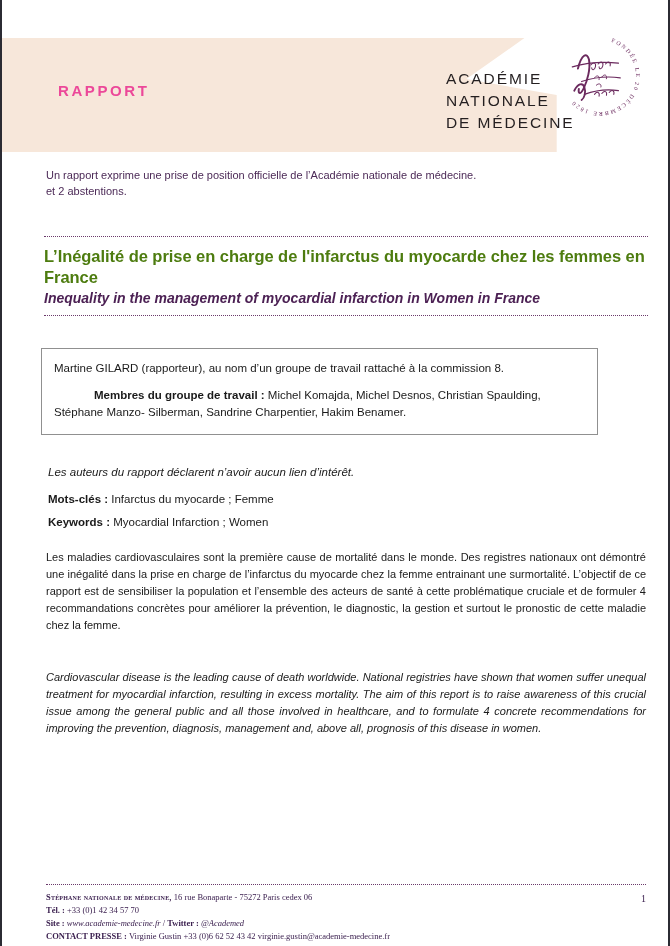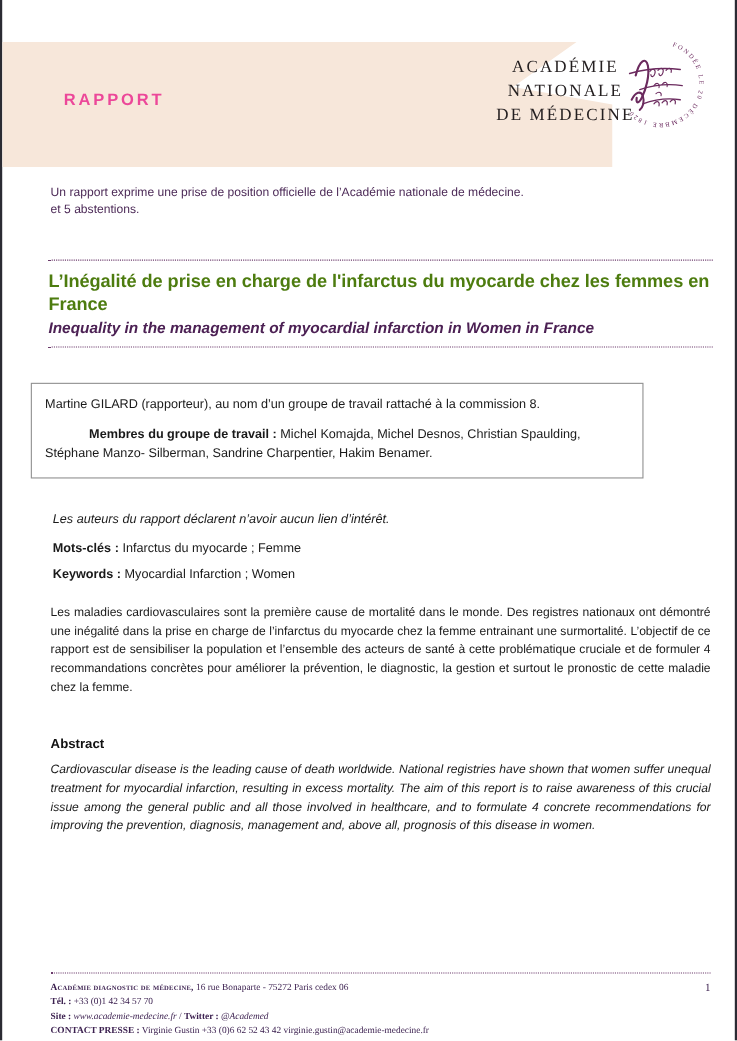--- a/index.html
+++ b/index.html
@@ -38,24 +38,24 @@
     left: 58px; top: 82px;
     font-size: 15px;
     font-weight: bold;
     letter-spacing: 2.6px;
     color: #ec4899;
     font-family: "Liberation Sans", sans-serif;
   }
 
   .academy-wordmark {
     position: absolute;
-    left: 446px; top: 50px;
+    left: 446px; top: 68px;
     width: 136px;
-    text-align: center;
-    font-family: Liberation Serif, serif;
+    text-align: left;
+    font-family: Liberation Sans, sans-serif;
     color: #241f20;
     line-height: 1.42;
   }
   .academy-wordmark .wm-line {
     display: block;
     font-size: 15.5px;
     letter-spacing: 1.9px;
     white-space: nowrap;
   }
 
@@ -98,21 +98,21 @@
     font-weight: bold;
     font-style: italic;
     color: #4C2154;
     line-height: 1.3;
     padding-top: 1px;
     padding-bottom: 8px;
   }
 
   .author-box {
     position: absolute;
-    left: 28px; top: 348px;
+    left: 41px; top: 348px;
     width: 557px;
     border: 1px solid #909090;
     padding: 11px 12px 14px 12px;
   }
   .author-box p {
     margin: 0 0 11px 0;
     font-size: 11.5px;
     line-height: 1.42;
     color: #1a1a1a;
   }
@@ -228,21 +228,21 @@
     <path d="M52,51 C55,47 58,49 57,53" stroke-width="1"></path>
     <path d="M46,60 C49,57 52,59 51,62" stroke-width="1"></path>
     <path d="M44,70 C47,66 50,68 49,72" stroke-width="1.1"></path>
     <path d="M52,69 C55,65 58,67 57,71" stroke-width="1.1"></path>
     <path d="M60,68 C63,64 66,66 65,70" stroke-width="1.1"></path>
   </g>
 </svg>
 
 <div class="intro">
   <div>Un rapport exprime une prise de position officielle de l’Académie nationale de médecine.</div>
-  <div>et 5 abstentions.</div>
+  <div>et 2 abstentions.</div>
 </div>
 
 <div class="title-block">
   <hr class="rule-dotted">
   <div class="title-fr">L’Inégalité de prise en charge de l'infarctus du myocarde chez les femmes en France</div>
   <div class="title-en">Inequality in the management of myocardial infarction in Women in France</div>
   <hr class="rule-dotted">
 </div>
 
 <div class="author-box">
@@ -264,29 +264,28 @@
     <b>Keywords :</b>
     <span>Myocardial Infarction ; Women</span>
   </div>
 </div>
 
 <div class="sec" id="section-resume">
   <div class="sec-body">Les maladies cardiovasculaires sont la première cause de mortalité dans le monde. Des registres nationaux ont démontré une inégalité dans la prise en charge de l’infarctus du myocarde chez la femme entrainant une surmortalité. L’objectif de ce rapport est de sensibiliser la population et l’ensemble des acteurs de santé à cette problématique cruciale et de formuler 4 recommandations concrètes pour améliorer la prévention, le diagnostic, la gestion et surtout le pronostic de cette maladie chez la femme.</div>
 </div>
 
 <div class="sec" id="section-abstract">
-  <div class="sec-title">Abstract</div>
   <div class="sec-body italic">Cardiovascular disease is the leading cause of death worldwide. National registries have shown that women suffer unequal treatment for myocardial infarction, resulting in excess mortality. The aim of this report is to raise awareness of this crucial issue among the general public and all those involved in healthcare, and to formulate 4 concrete recommendations for improving the prevention, diagnosis, management and, above all, prognosis of this disease in women.</div>
 </div>
 
 <div class="footer">
   <div class="footer-rule"></div>
   <div class="footer-body">
     <div>
-      <span class="smallcaps">Académie diagnostic de médecine,</span><span> 16 rue Bonaparte - 75272 Paris cedex 06</span>
+      <span class="smallcaps">Stéphane nationale de médecine,</span><span> 16 rue Bonaparte - 75272 Paris cedex 06</span>
     </div>
     <div>
       <b>Tél. :</b><span> +33 (0)1 42 34 57 70</span>
     </div>
     <div>
       <b>Site :</b><i> www.academie-medecine.fr</i><span> / </span><b>Twitter :</b><i> @Academed</i>
     </div>
     <div>
       <b>CONTACT PRESSE :</b><span> Virginie Gustin +33 (0)6 62 52 43 42 virginie.gustin@academie-medecine.fr</span>
     </div>

